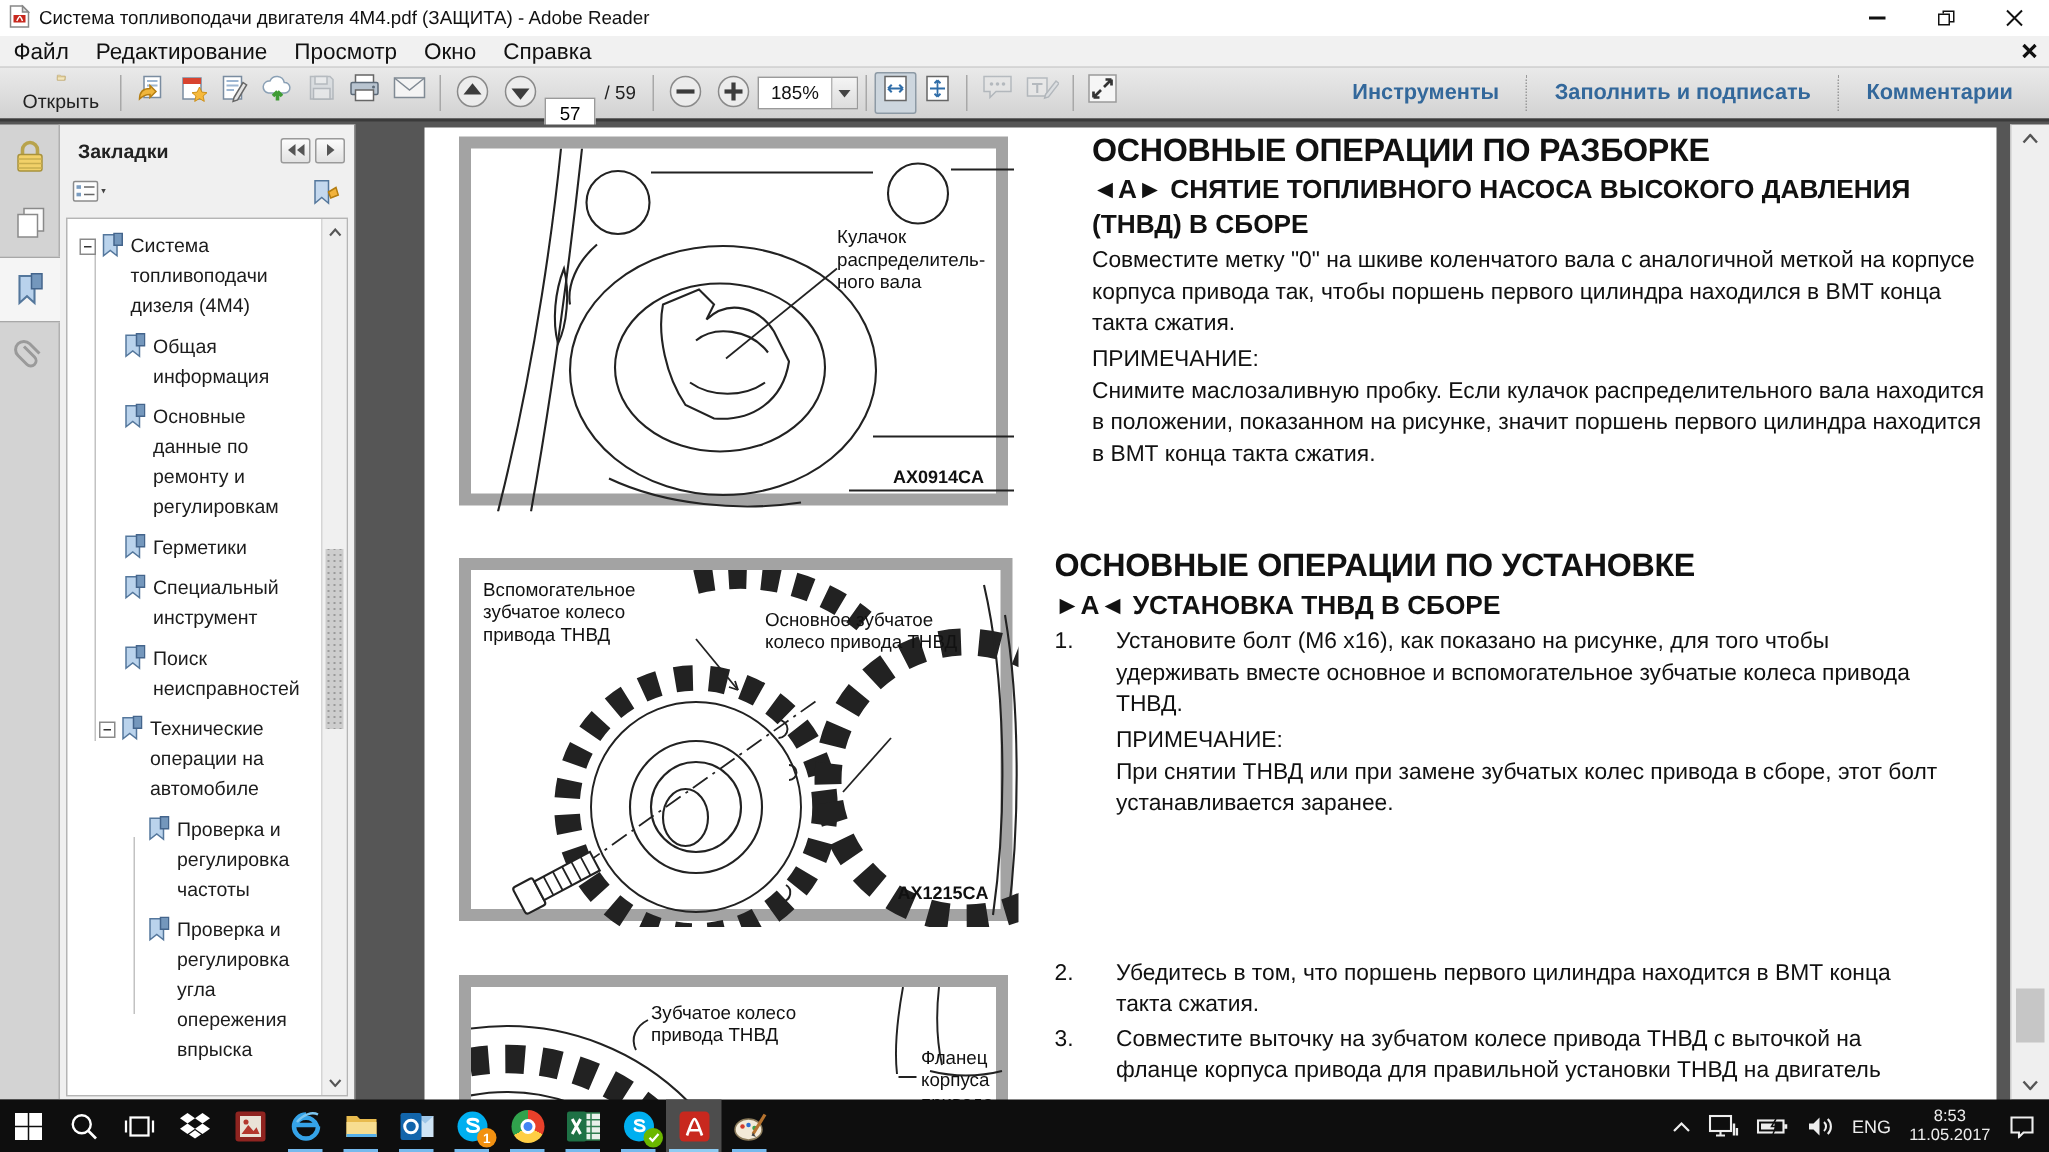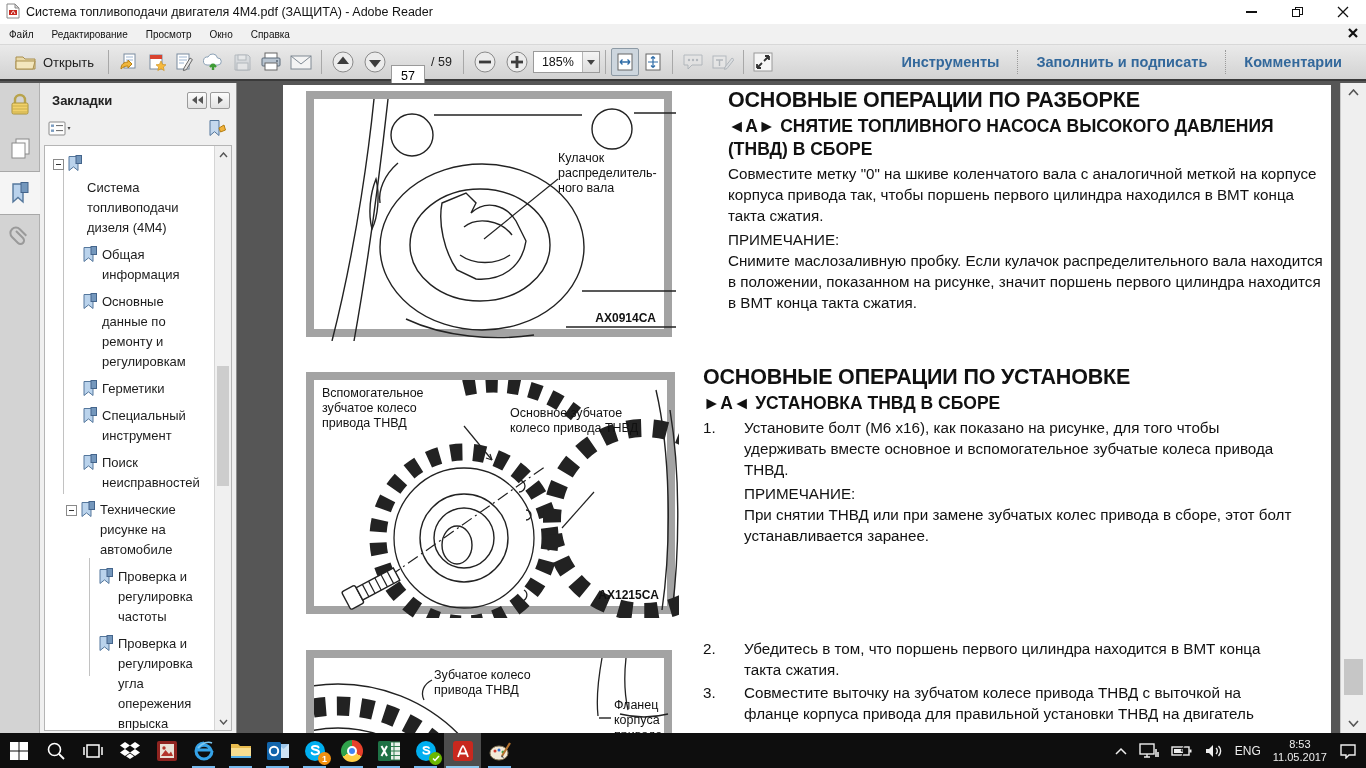--- a/index.html
+++ b/index.html
@@ -10,28 +10,28 @@
   .titlebar { position:absolute; top:0; left:0; right:0; height:24px; background:#fff; display:flex; align-items:center; font-size:12.5px; color:#111; }
   .titlebar .doc-icon { margin:0 6px 0 6px; }
   .win-controls { margin-left:auto; display:flex; height:100%; }
   .win-btn { width:46px; height:100%; display:flex; align-items:center; justify-content:center; }
   .min-glyph { width:11px; height:1.5px; background:#111; }
   .restore-glyph { position:relative; width:11px; height:10px; }
   .restore-glyph .r1 { position:absolute; left:0; bottom:0; width:8px; height:8px; border:1px solid #111; background:#fff; }
   .restore-glyph .r2 { position:absolute; right:0; top:0; width:8px; height:8px; border:1px solid #111; }
 
   
-  .menubar { position:absolute; top:24px; left:0; right:0; height:21px; background:#f1f1f1; border-bottom:1px solid #d8d8d8; display:flex; align-items:center; font-size:10px; color:#111; }
+  .menubar { position:absolute; top:24px; left:0; right:0; height:21px; background:#f1f1f1; border-bottom:1px solid #d8d8d8; display:flex; align-items:center; font-size:15px; color:#111; }
   .menu-item { padding:0 9px; height:100%; display:flex; align-items:center; }
   .menubar .menu-close { margin-left:auto; margin-right:8px; }
 
   
   .toolbar { position:absolute; top:45px; left:0; right:0; height:36px; background:linear-gradient(#eaeaea,#d2d2d2); border-bottom:2px solid #3a3a3a; display:flex; align-items:center; padding:0 6px; }
   .tb-sep { width:1px; height:24px; background:#a8a8a8; margin:0 5px; }
-  .tb-btn { height:28px; min-width:28px; display:flex; align-items:center; justify-content:flex-end; border:1px solid transparent; border-radius:2px; padding:0 3px; }
+  .tb-btn { height:28px; min-width:28px; display:flex; align-items:center; justify-content:space-between; border:1px solid transparent; border-radius:2px; padding:0 3px;flex-direction:column; }
   .tb-btn.pressed { border:1px solid #8d9aa5; background:#cdd6de; }
   .tb-btn.disabled { opacity:.45; }
   .open-btn { display:flex; align-items:center; gap:6px; font-size:13px; color:#222; padding:0 8px; }
   .page-box { width:34px; height:22px; background:#fff; border:1px solid #9a9a9a; font-size:12.5px; text-align:center; font-family:"Liberation Sans",sans-serif;margin-top:27px; }
   .page-total { font-size:12.5px; color:#222; margin:0 6px 0 6px; }
   .zoom-box { display:flex; align-items:center; height:22px; background:#fff; border:1px solid #9a9a9a; }
   .zoom-val { font-size:12.5px; padding:0 8px; color:#111; }
   .zoom-dd { width:17px; height:100%; border-left:1px solid #b5b5b5; display:flex; align-items:center; justify-content:center; background:linear-gradient(#f4f4f4,#ddd); }
   .caret-down { width:0; height:0; border-left:4px solid transparent; border-right:4px solid transparent; border-top:5px solid #444; }
   .tb-links { margin-left:auto; display:flex; align-items:center; height:100%; }
@@ -57,21 +57,21 @@
   .tree-inner { position:absolute; left:0; top:0; right:17px; bottom:0; padding:8px 0 0 6px; overflow:hidden; }
   .bm-row { display:flex; align-items:flex-start; margin-bottom:7px; position:relative; }
   .bm-row .bm-icon { flex:none; margin:1px 5px 0 3px; }
   .expander { flex:none; width:11px; height:11px; border:1px solid #8a8a8a; background:#fff; position:relative; margin-top:5px; }
   .expander::after { content:""; position:absolute; left:2px; right:2px; top:4px; height:1px; background:#333; }
   .bm-label { font-size:13px; line-height:20px; color:#1c1c1c; overflow-wrap:break-word; }
   .lvl0 { padding-left:2px; }
   .lvl1 { padding-left:28px; }
   .lvl1.expandable { padding-left:15px; }
   .lvl2 { padding-left:44px; }
-  .lvl0 .bm-label { width:142px;margin-top:24px; }
+  .lvl0 .bm-label { width:142px; }
   .lvl1 .bm-label { width:103px; }
   .lvl2 .bm-label { width:94px; }
   .guide { position:absolute; width:1px; background:#c2c2c2; }
 
   .tree-scroll { position:absolute; right:0; top:0; bottom:0; width:17px; background:#f0f0f0; border-left:1px solid #d5d5d5; }
   .scroll-chev { position:absolute; left:0; right:0; height:15px; display:flex; align-items:center; justify-content:center; color:#555; font-size:9px; }
   .tree-thumb { position:absolute; left:2px; right:2px; top:220px; height:120px; background:#cdcdcd; background-image:radial-gradient(#9a9a9a 22%, transparent 23%); background-size:4px 4px; background-position:center; }
 
   .docarea { position:absolute; left:237px; right:0; top:0; bottom:0; background:#565656; }
   .page { position:absolute; left:46px; top:2px; width:1048px; height:650px; background:#fff; overflow:hidden; color:#111; }
@@ -411,21 +411,21 @@
               </svg>
             <span class="bm-label">Поиск неисправностей</span>
           </div>
 
           <div class="bm-row lvl1 expandable">
             <span class="expander"></span>
             <svg class="bm-icon" width="15" height="17" viewBox="0 0 15 17">
                 <path d="M2 1.5 h9 v14 l-4.5-3.6 -4.5 3.6 z" fill="#bad3ec" stroke="#54779c"></path>
                 <rect x="9" y="0.5" width="5.5" height="8" fill="#7497bc" stroke="#44658c"></rect>
               </svg>
-            <span class="bm-label">Технические рисунке на автомобиле</span>
+            <span class="bm-label">Технические операции на автомобиле</span>
           </div>
 
           <div class="bm-row lvl2">
             <svg class="bm-icon" width="15" height="17" viewBox="0 0 15 17">
                 <path d="M2 1.5 h9 v14 l-4.5-3.6 -4.5 3.6 z" fill="#bad3ec" stroke="#54779c"></path>
                 <rect x="9" y="0.5" width="5.5" height="8" fill="#7497bc" stroke="#44658c"></rect>
               </svg>
             <span class="bm-label">Проверка и регулировка частоты</span>
           </div>
 

